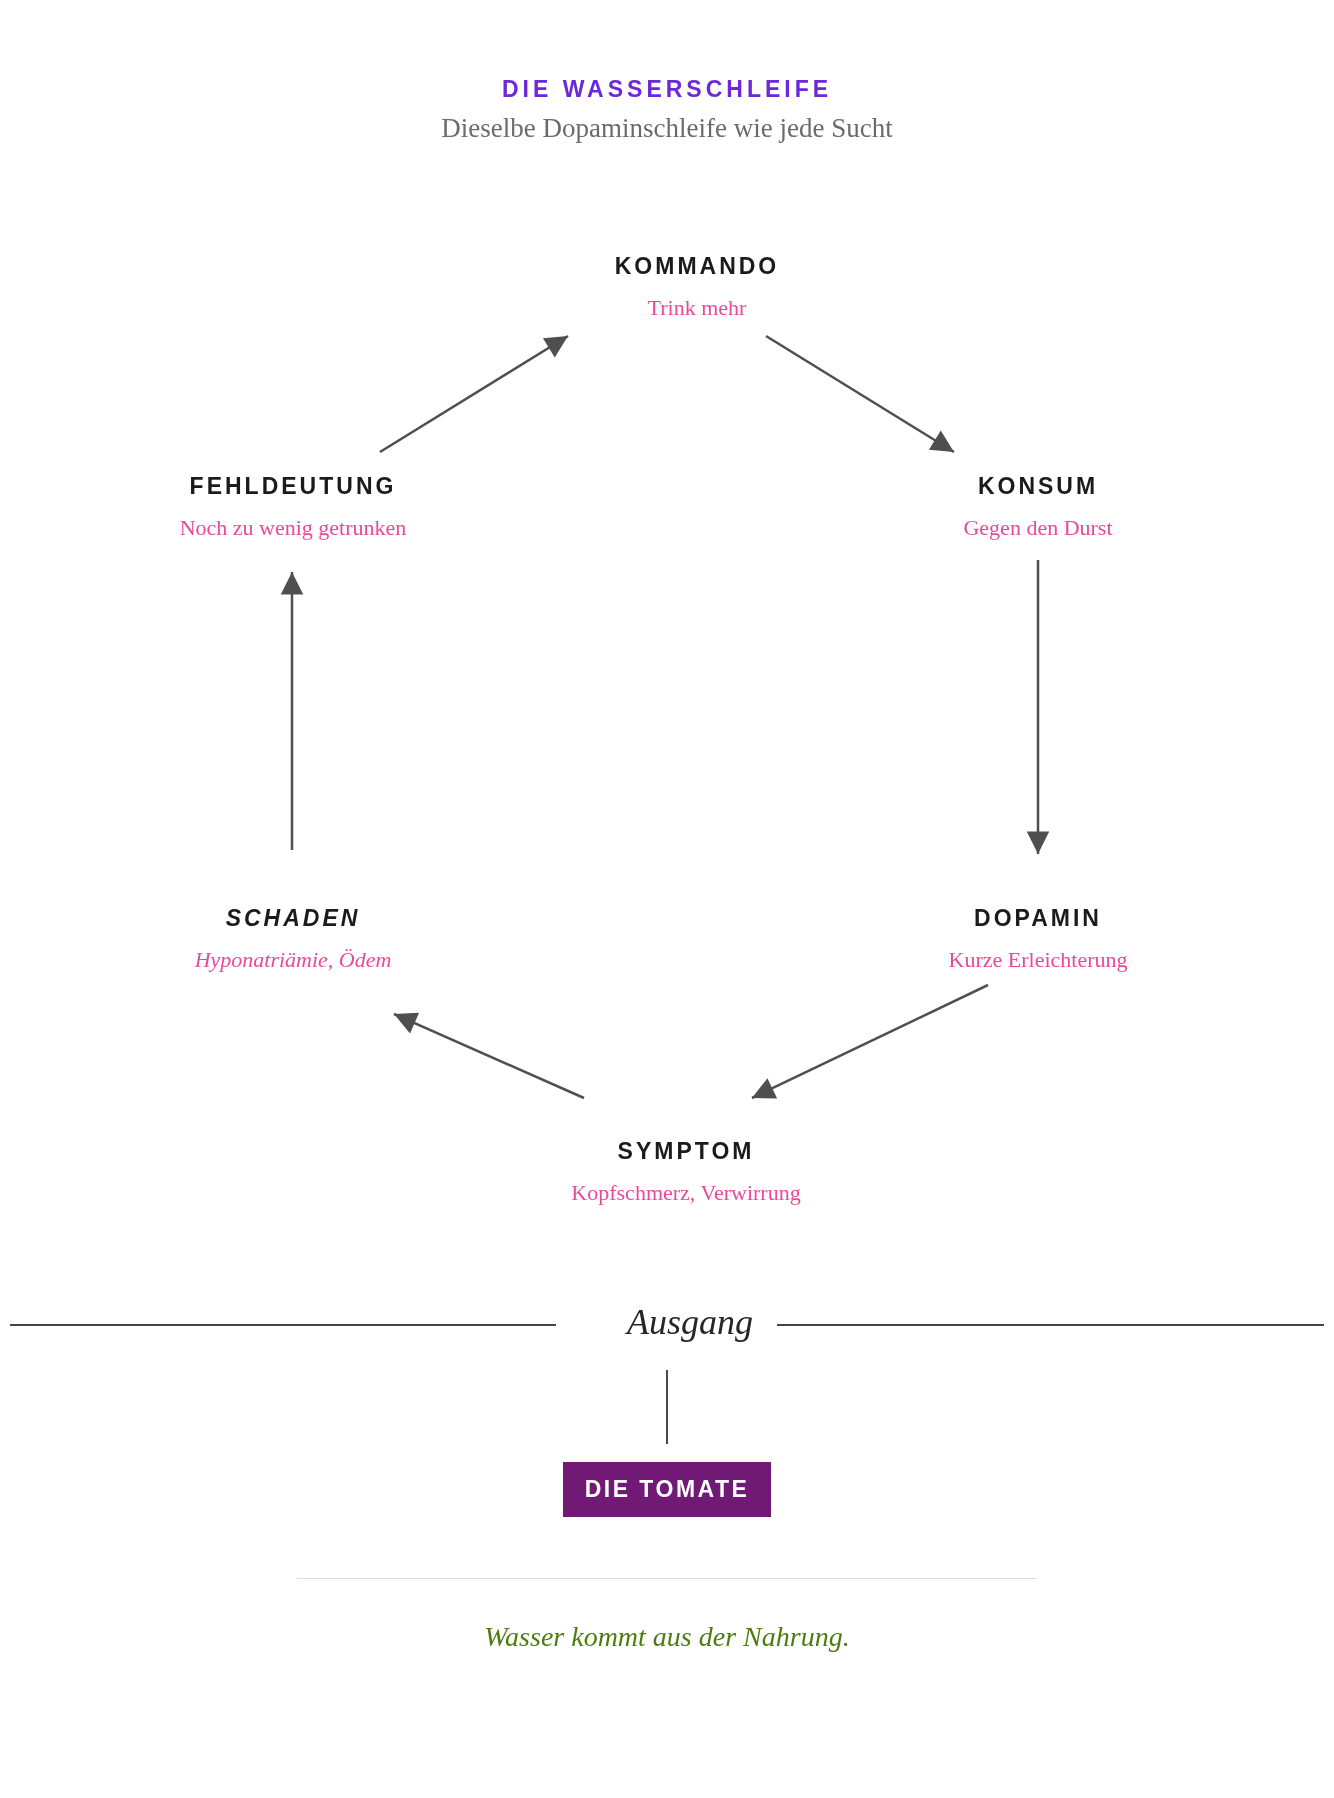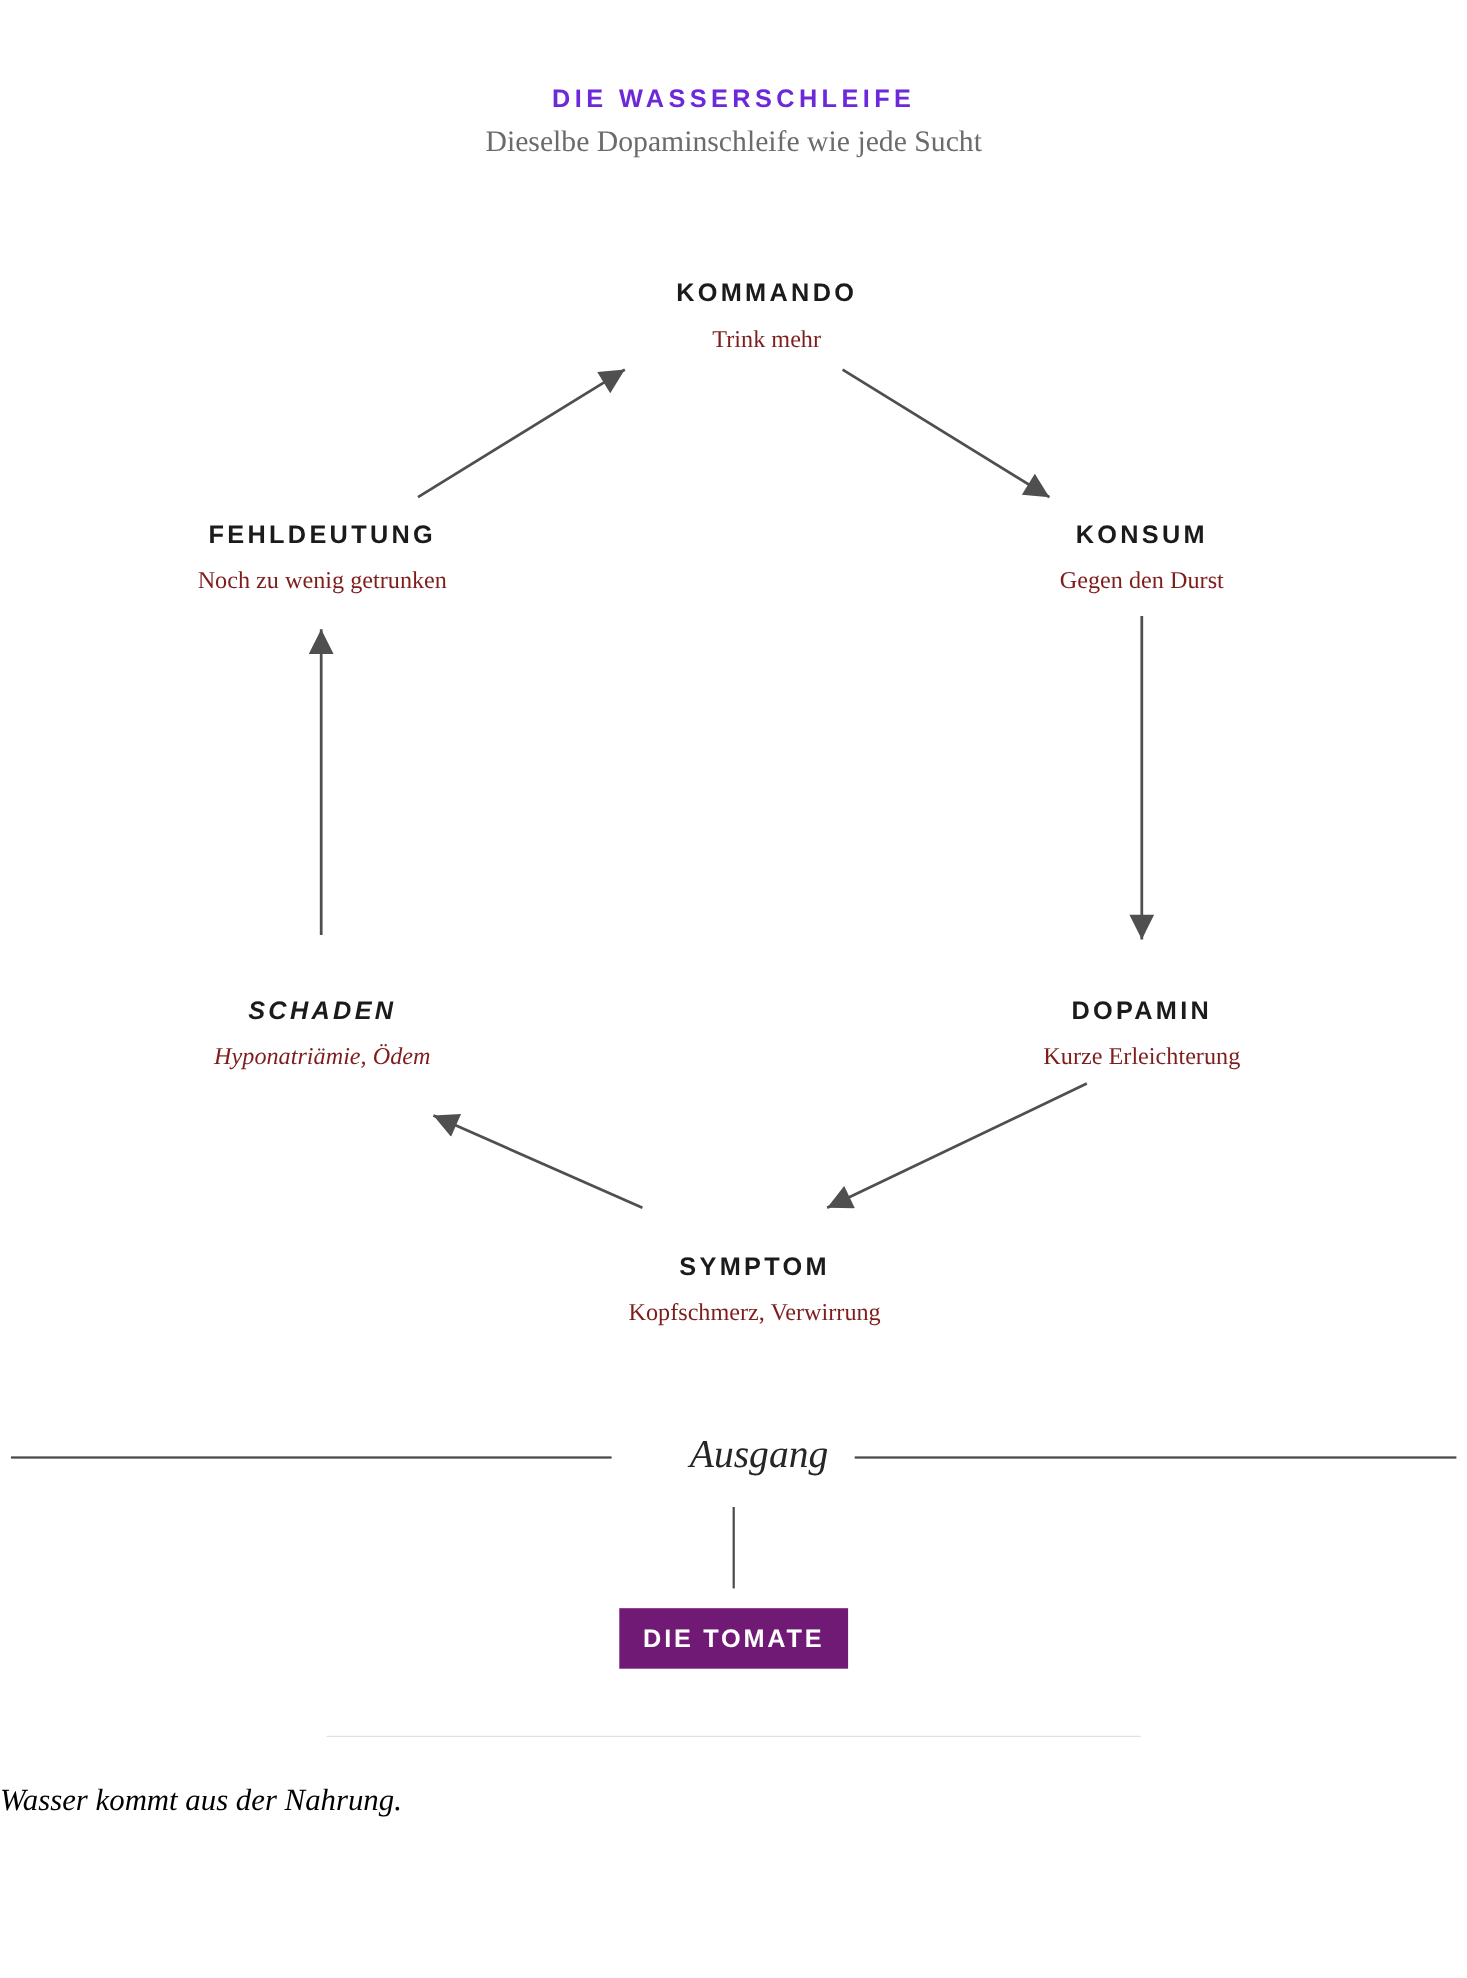--- a/index.html
+++ b/index.html
@@ -30,21 +30,21 @@
     text-align:center;
     white-space:nowrap;
   }
   .node .label{
     font-size:23px; font-weight:bold; letter-spacing:3px;
     color:#1b1b1b; line-height:26px;
   }
   .node .sublabel{
     margin-top:14px;
     font-family:"Liberation Serif", serif;
-    font-size:22px; color:#7f1d1d; line-height:30px;
+    font-size:22px; color:#ec4899; line-height:30px;
   }
   .n-kommando   {top:253px;  left:667px;margin-left:30px;}
   .n-konsum     {top:473px;  left:1038px;}
   .n-fehldeutung{top:473px;  left:293px;}
   .n-dopamin    {top:905px;  left:1038px;}
   .n-schaden    {top:905px;  left:293px;font-style:italic;}
   .n-symptom    {top:1121px; left:686px;margin-top:17px;}
   
   .arrows{position:absolute; top:0; left:0; pointer-events:none;}
   
@@ -73,23 +73,23 @@
     color:#ffffff; font-size:23px; font-weight:bold; letter-spacing:2.5px;
     white-space:nowrap;
   }
   
   .footer-divider{
     position:absolute; top:1578px; left:297px; width:740px; height:1px;
     background:#dddddd;
   }
   .footer-caption{
     position:absolute; top:1617px; left:0; width:100%;
-    text-align:left;
+    text-align:center;
     font-family:"Liberation Serif", serif;
-    font-style:italic; font-size:28px; color:#000000; line-height:40px;
+    font-style:italic; font-size:28px; color:#4d7c0f; line-height:40px;
   }
 </style>
 </head>
 <body>
 
 <div class="canvas">
 
   <div class="page-title">DIE WASSERSCHLEIFE</div>
   <div class="page-subtitle">Dieselbe Dopaminschleife wie jede Sucht</div>
 

